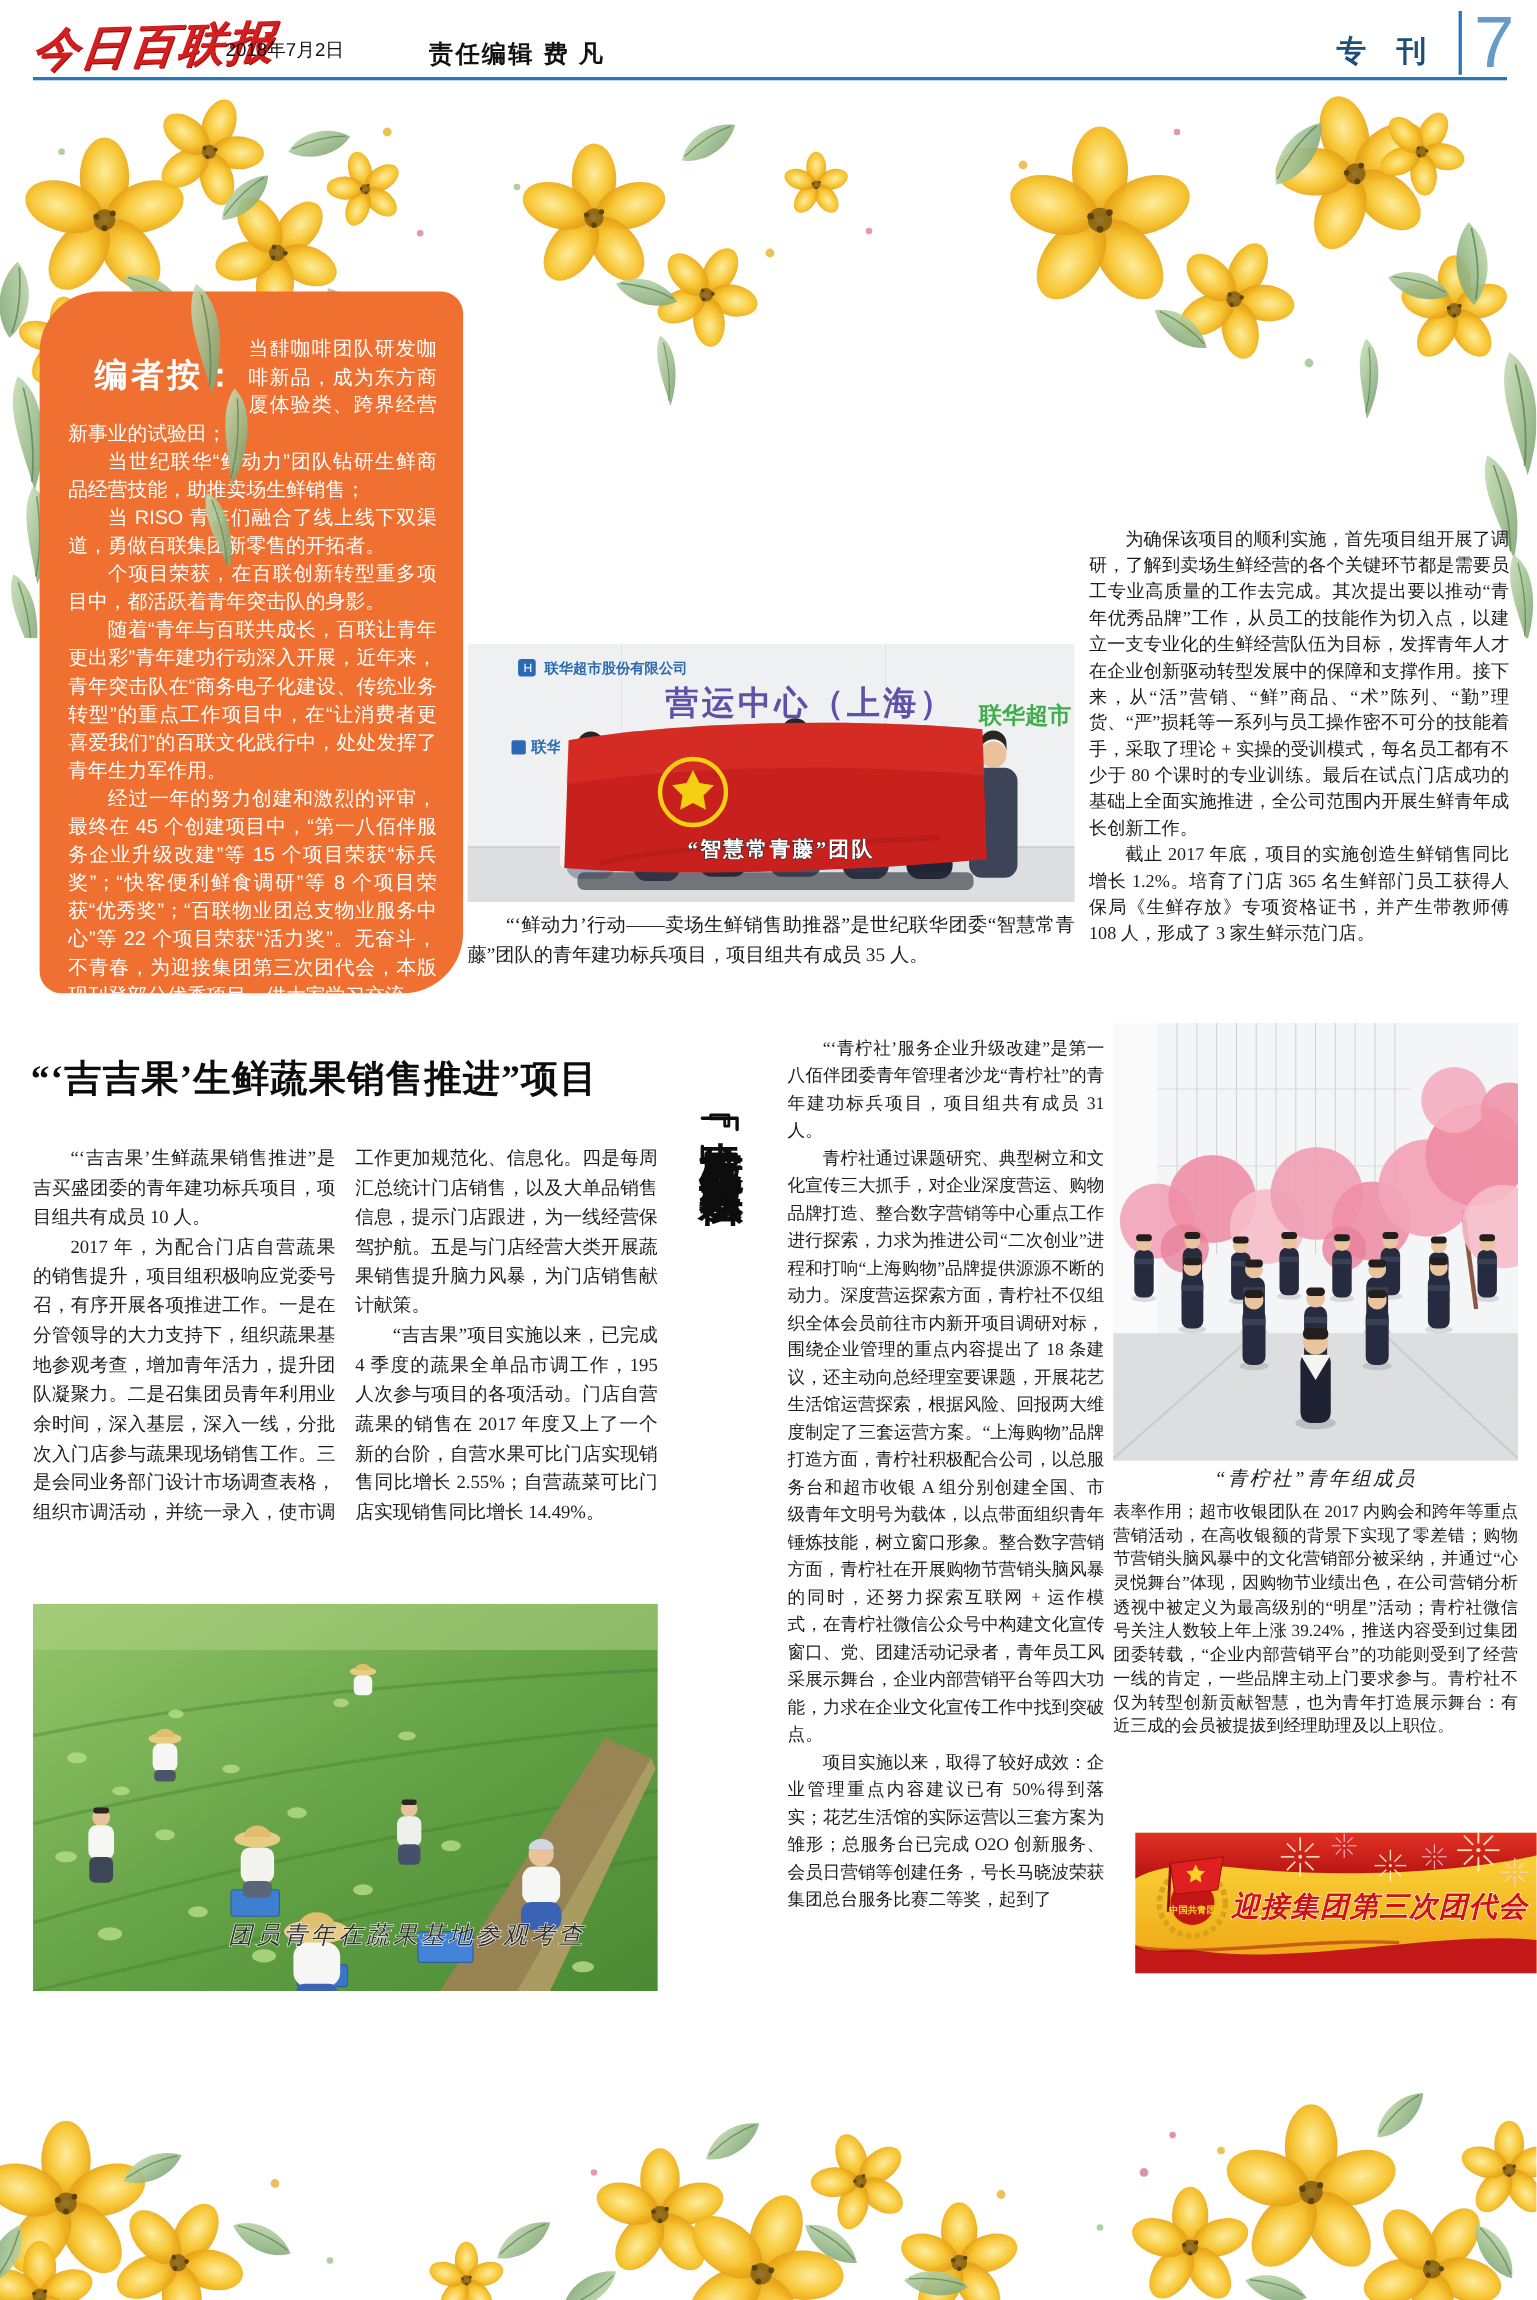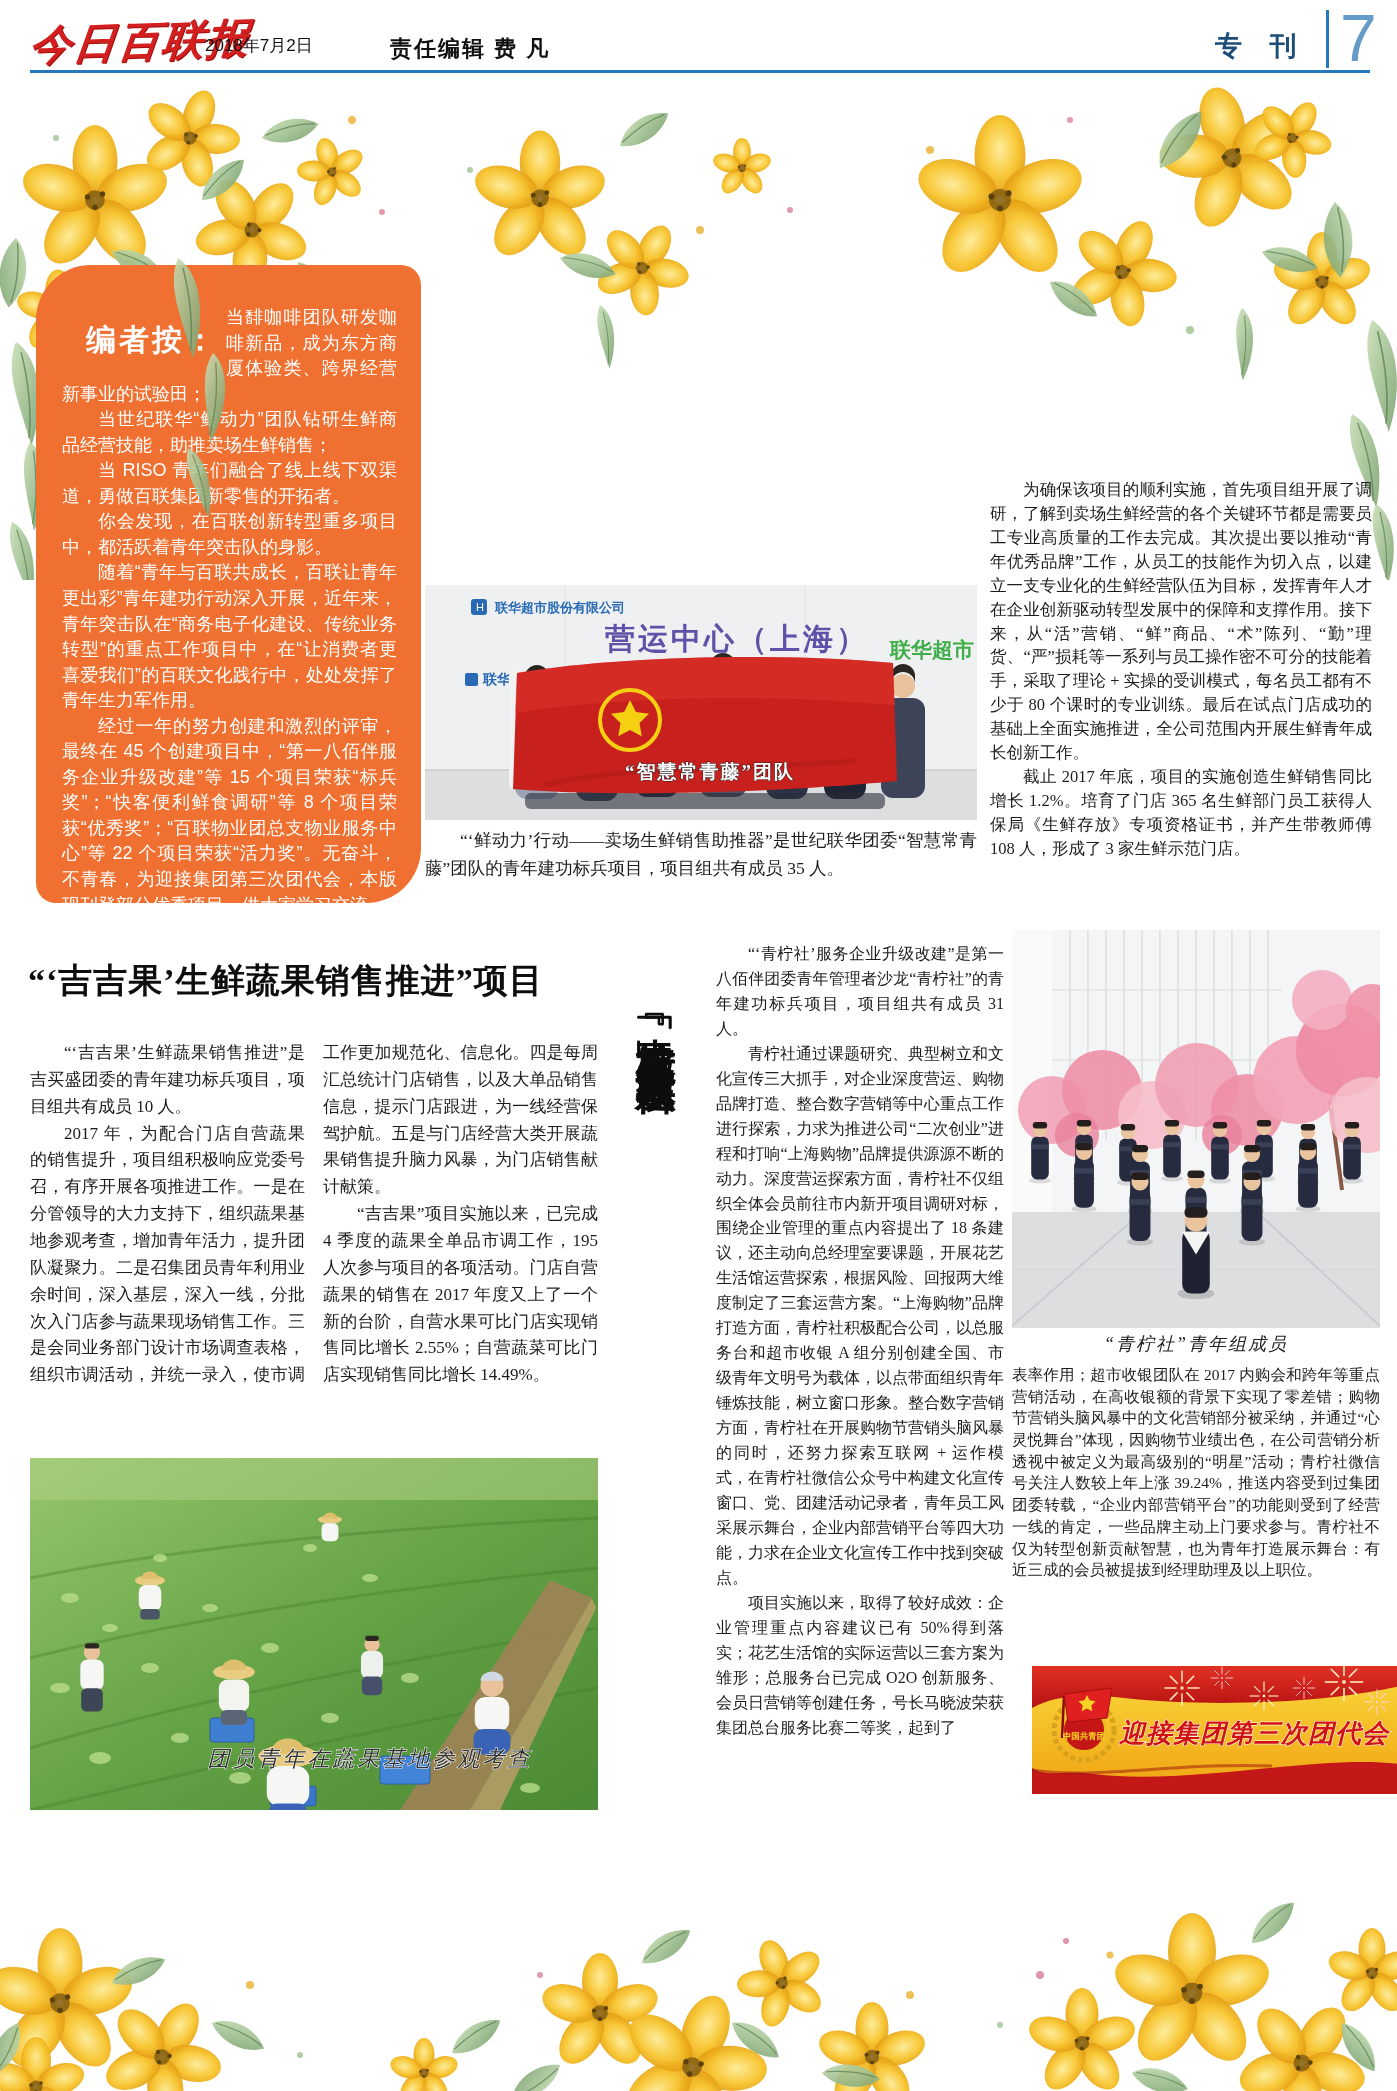--- a/index.html
+++ b/index.html
@@ -22,21 +22,21 @@
   .hpagenum{position:absolute;left:1340px;top:0px;font-size:66px;font-weight:300;color:#659bc9;
             font-family:"Liberation Sans",sans-serif;}
   .hrule{position:absolute;left:30px;top:70px;width:1340px;height:3px;background:#2478bb;}
   
   .editor-note{position:absolute;left:36px;top:265px;width:385px;height:638px;z-index:1;
       background:#ef7030;border-radius:55px 20px 55px 20px;box-sizing:border-box;
       padding:40px 24px 18px 26px;color:#fff;font-family:"Liberation Sans","DejaVu Sans",sans-serif;
       font-size:18px;line-height:1.42;text-align:justify;overflow:hidden;}
   .editor-note p{margin:0;text-indent:2em;}
   .editor-note p.en-first{text-indent:0;}
-  .en-label{float:left;font-size:30px;font-weight:700;letter-spacing:3px;margin:16px 8px 4px 24px;font-family:Liberation Mono, monospace;}
+  .en-label{float:left;font-size:30px;font-weight:700;letter-spacing:3px;margin:16px 8px 4px 24px;}
   
   .a1-title{position:absolute;left:450px;top:394px;width:920px;margin:0;z-index:1;
       font-size:41px;font-weight:900;text-align:center;letter-spacing:1px;color:#0d0d0d;}
   .photo1{position:absolute;left:425px;top:585px;width:552px;height:235px;margin:0;z-index:1;}
   .a1-caption{position:absolute;left:425px;top:826px;width:552px;margin:0;z-index:1;
       font-size:17.5px;line-height:1.6;text-align:justify;text-indent:2em;}
   .a1-col{position:absolute;left:990px;top:478px;width:382px;height:462px;z-index:1;overflow:hidden;
       font-size:16.5px;line-height:1.45;}
   .body-text p{margin:0;text-indent:2em;text-align:justify;}
   .body-text p.noindent{text-indent:0;}
@@ -224,21 +224,21 @@
     <div class="hedition">专 刊</div>
     <div class="hvline"></div>
     <div class="hpagenum">7</div>
     <div class="hrule"></div>
   </header>
 
   <section class="editor-note">
     <p class="en-first"><span class="en-label">编者按：</span><span>当馡咖啡团队研发咖啡新品，成为东方商厦体验类、跨界经营新事业的试验田；</span></p>
     <p>当世纪联华“鲜动力”团队钻研生鲜商品经营技能，助推卖场生鲜销售；</p>
     <p>当 RISO 青年们融合了线上线下双渠道，勇做百联集团新零售的开拓者。</p>
-    <p>你会发现，在百联创新转型重多项目中，都活跃着青年突击队的身影。</p>
+    <p>个项目荣获，在百联创新转型重多项目中，都活跃着青年突击队的身影。</p>
     <p>随着“青年与百联共成长，百联让青年更出彩”青年建功行动深入开展，近年来，青年突击队在“商务电子化建设、传统业务转型”的重点工作项目中，在“让消费者更喜爱我们”的百联文化践行中，处处发挥了青年生力军作用。</p>
     <p>经过一年的努力创建和激烈的评审，最终在 45 个创建项目中，“第一八佰伴服务企业升级改建”等 15 个项目荣获“标兵奖”；“快客便利鲜食调研”等 8 个项目荣获“优秀奖”；“百联物业团总支物业服务中心”等 22 个项目荣获“活力奖”。无奋斗，不青春，为迎接集团第三次团代会，本版现刊登部分优秀项目，供大家学习交流。</p>
   </section>
 
 
   <figure class="photo1">
     <svg width="552" height="235" viewBox="0 0 552 235">
       <rect width="552" height="235" fill="#eef0f1"></rect>
       <rect y="185" width="552" height="50" fill="#dcdedf"></rect>
       <line x1="0" y1="185" x2="552" y2="185" stroke="#c8cbcc" stroke-width="1.5"></line>

